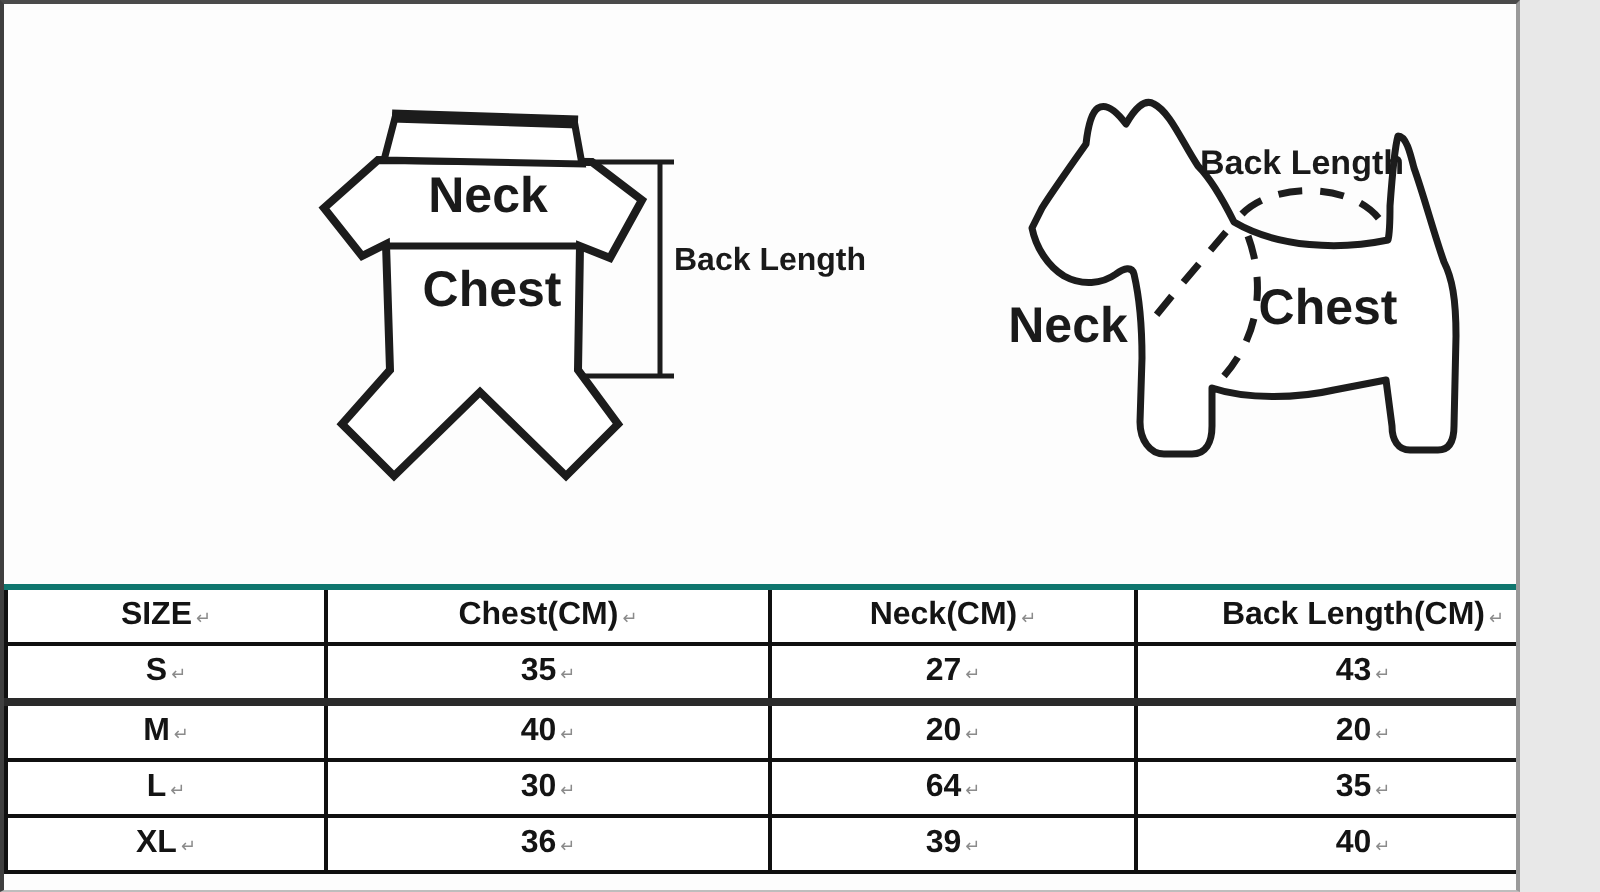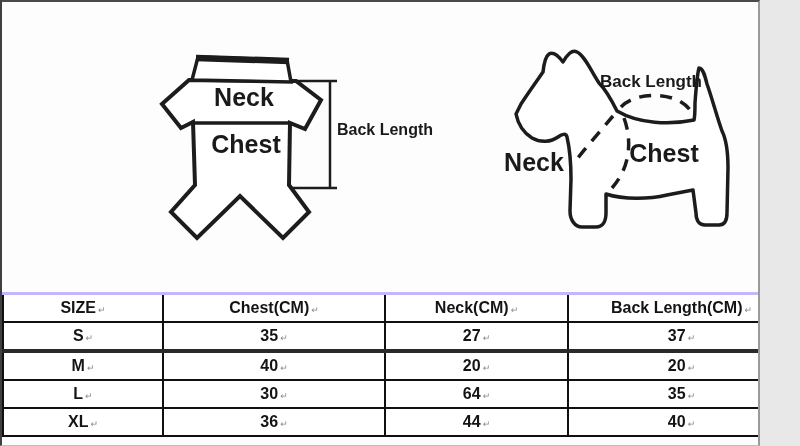--- a/index.html
+++ b/index.html
@@ -19,21 +19,21 @@
   .size-table{
     position:absolute;left:2px;top:292px;width:792px;
     border-collapse:collapse;table-layout:fixed;z-index:4;
     background:#fff;
   }
   .size-table td,.size-table th{
     border:2px solid #101010;text-align:center;vertical-align:middle;
     font-size:16px;font-weight:bold;color:#141414;height:26px;padding:0;
     font-family:"Liberation Sans",sans-serif;white-space:nowrap;overflow:hidden;
   }
-  .size-table tr.header-row th{border-top:3px solid #c4b5fd;}
+  .size-table tr.header-row th{border-top:3px solid #0f766e;}
   .size-table tr.row-sep td{border-bottom:4px solid #2a2a2a;}
   .eoc{font-size:9px;color:#8b8b8b;font-weight:normal;margin-left:2px;}
 </style>
 </head>
 <body>
 
 <div class="screen">
   <div class="frame"></div>
 
   <svg class="diagram-layer" viewBox="0 0 800 293">
@@ -109,35 +109,35 @@
       <tr class="header-row">
         <th><span>SIZE</span><span class="eoc">↵</span></th>
         <th><span>Chest(CM)</span><span class="eoc">↵</span></th>
         <th><span>Neck(CM)</span><span class="eoc">↵</span></th>
         <th><span>Back Length(CM)</span><span class="eoc">↵</span></th>
       </tr>
       <tr class="row-sep">
         <td><span>S</span><span class="eoc">↵</span></td>
         <td><span>35</span><span class="eoc">↵</span></td>
         <td><span>27</span><span class="eoc">↵</span></td>
-        <td><span>37</span><span class="eoc">↵</span></td>
+        <td><span>43</span><span class="eoc">↵</span></td>
       </tr>
       <tr>
         <td><span>M</span><span class="eoc">↵</span></td>
         <td><span>40</span><span class="eoc">↵</span></td>
         <td><span>20</span><span class="eoc">↵</span></td>
         <td><span>20</span><span class="eoc">↵</span></td>
       </tr>
       <tr>
         <td><span>L</span><span class="eoc">↵</span></td>
         <td><span>30</span><span class="eoc">↵</span></td>
         <td><span>64</span><span class="eoc">↵</span></td>
         <td><span>35</span><span class="eoc">↵</span></td>
       </tr>
       <tr>
         <td><span>XL</span><span class="eoc">↵</span></td>
         <td><span>36</span><span class="eoc">↵</span></td>
-        <td><span>44</span><span class="eoc">↵</span></td>
+        <td><span>39</span><span class="eoc">↵</span></td>
         <td><span>40</span><span class="eoc">↵</span></td>
       </tr>
     </tbody>
   </table>
 </div>
 
 </body></html>

